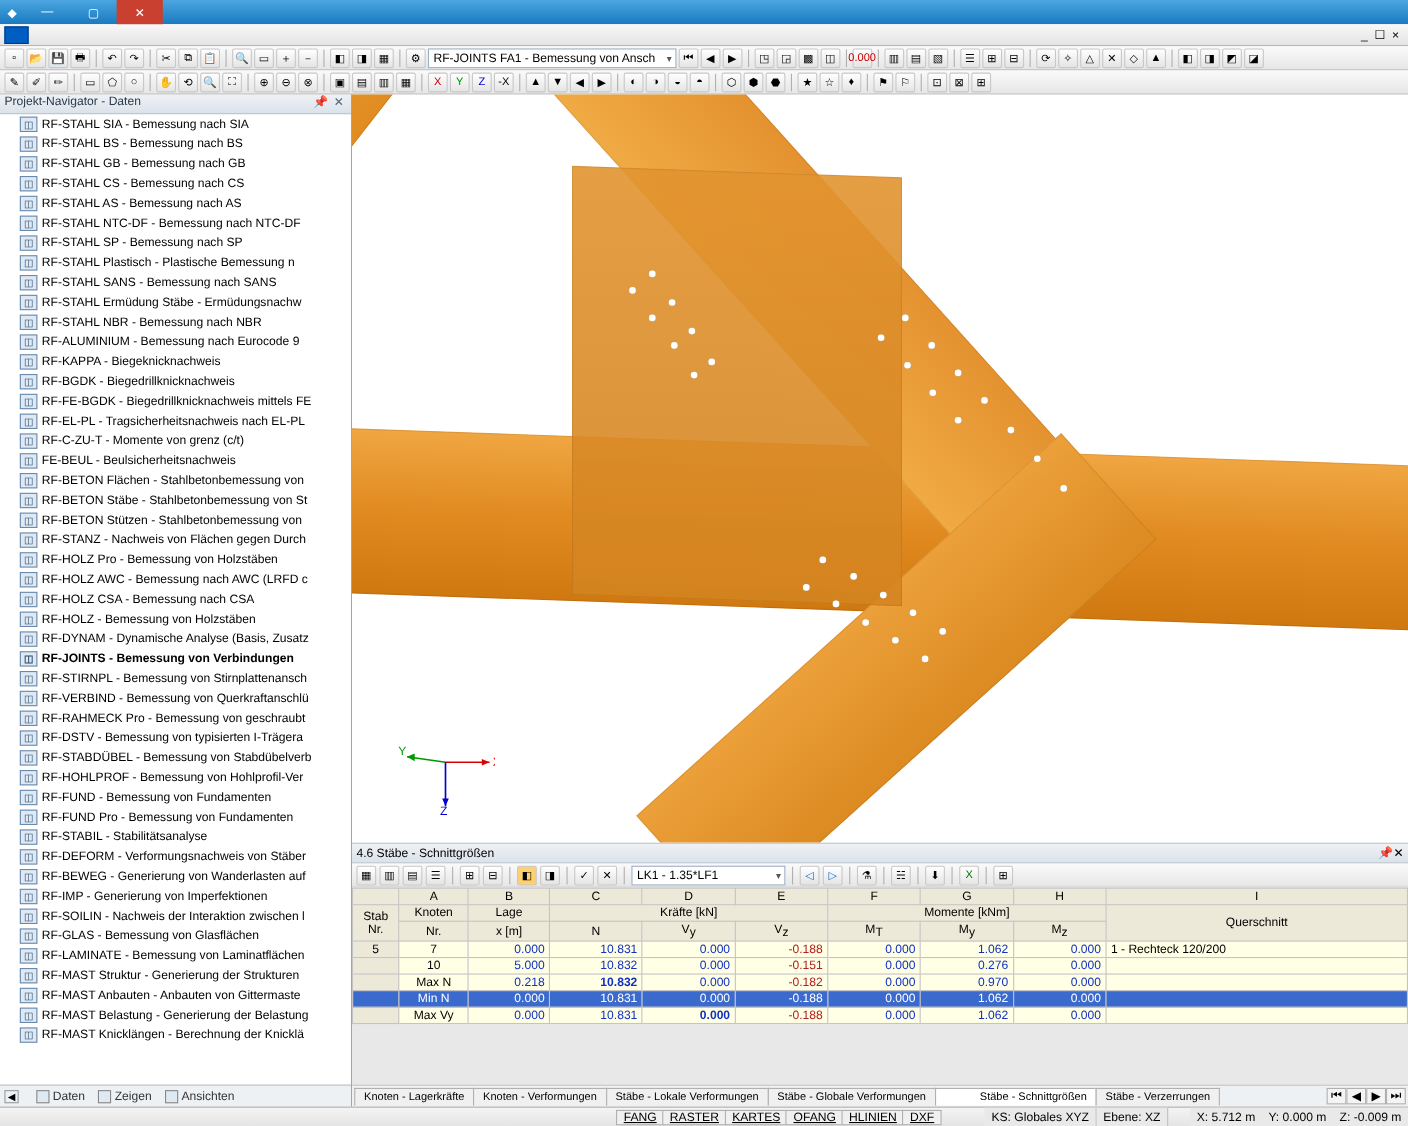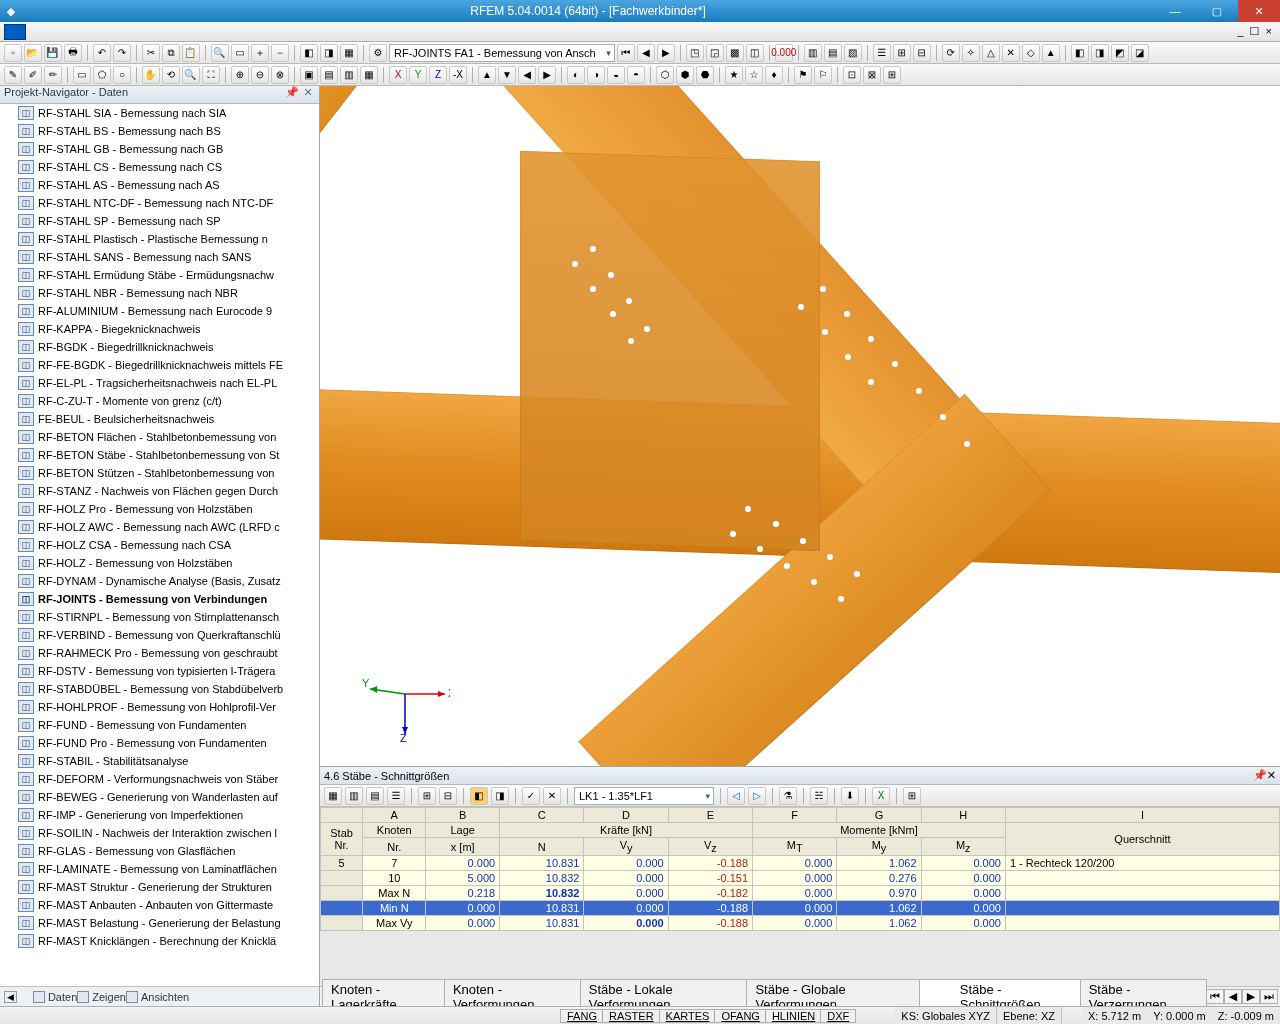--- a/index.html
+++ b/index.html
@@ -40,35 +40,34 @@
 table.g { border-collapse:collapse; width:100%; background:#fff; }
 table.g th, table.g td { border:1px solid #c4c4c4; padding:1px 4px; font-size:11px; text-align:center; background:#ffffe6; height:15px; }
 table.g th { background:#ece9d8; font-weight:normal; }
 table.g th.colA { background:#ece9d8; }
 table.g td.rowhdr { background:#ece9d8; }
 table.g td.num { text-align:right; color:#1030c0; }
 table.g td.numneg { text-align:right; color:#b02020; }
 table.g td.bold { font-weight:bold; }
 table.g td.left { text-align:left; }
 .tabs2 { height:20px; background:#eef1f4; border-top:1px solid #c0c0c0; display:flex; align-items:center; padding:0 2px; }
-.tabs2 .tab { padding:2px 8px; border:1px solid #b0b0b0; background:#f0f0f0; border-bottom:none; margin-right:-1px; font-size:13px; }
+.tabs2 .tab { padding:2px 8px; border:1px solid #b0b0b0; background:#f0f0f0; border-bottom:none; margin-right:-1px; font-size:10px; }
 .tabs2 .tab.active { background:#fff;padding-left:40px; }
 .tabs2 .spacer { flex:1; }
 .tabs2 .nav { display:flex; gap:0; }
 .tabs2 .nav .b { width:18px; text-align:center; border:1px solid #b0b0b0; background:#f4f4f4; }
 .statusbar { position:absolute; left:0; right:0; bottom:0; height:18px; background:linear-gradient(#f4f4f4,#e4e4e4); border-top:1px solid #b0b0b0; display:flex; align-items:center; font-size:11px; }
 .statusbar .cell { padding:0 6px; border-right:1px solid #c0c0c0; height:100%; display:flex; align-items:center; background:#e9e9e9; }
 .statusbar .cell.btn { background:#f0f0f0; border:1px solid #b0b0b0; margin:0 -1px;text-decoration:underline; }
 </style>
 </head>
 <body>
 
 <div class="titlebar">
   <div class="icon">◆</div>
-  <div class="title">RFEM 5.04.0014 (64bit) - [Fachwerkbinder*]</div>
   <div class="winbtns">
     <div class="winbtn">—</div>
     <div class="winbtn">▢</div>
     <div class="winbtn close">✕</div>
   </div>
 </div>
 
 <div class="menubar">
   <div class="logo"></div>
   <div style="flex:1"></div>
@@ -381,21 +380,21 @@
           <span class="ticon">◫</span>
           <span>RF-MAST Belastung - Generierung der Belastung</span>
         </div>
         <div class="titem">
           <span class="ticon">◫</span>
           <span>RF-MAST Knicklängen - Berechnung der Knicklä</span>
         </div>
       </div>
     <div class="navtabs">
       <span style="border:1px solid #999;padding:0 2px;font-size:9px">◀</span>
-      <div id="navtabs" style="display:flex;margin-left:6px">
+      <div id="navtabs" style="display:flex;gap:12px;margin-left:6px">
           <div class="nt" style="font-weight: normal;"><span style="width:12px;height:12px;border:1px solid #888;background:#dfe9f3;display:inline-block"></span>Daten</div>
           <div class="nt"><span style="width:12px;height:12px;border:1px solid #888;background:#dfe9f3;display:inline-block"></span>Zeigen</div>
           <div class="nt"><span style="width:12px;height:12px;border:1px solid #888;background:#dfe9f3;display:inline-block"></span>Ansichten</div>
         </div>
     </div>
   </div>
 
   <div class="main">
     <div class="view3d">
 

